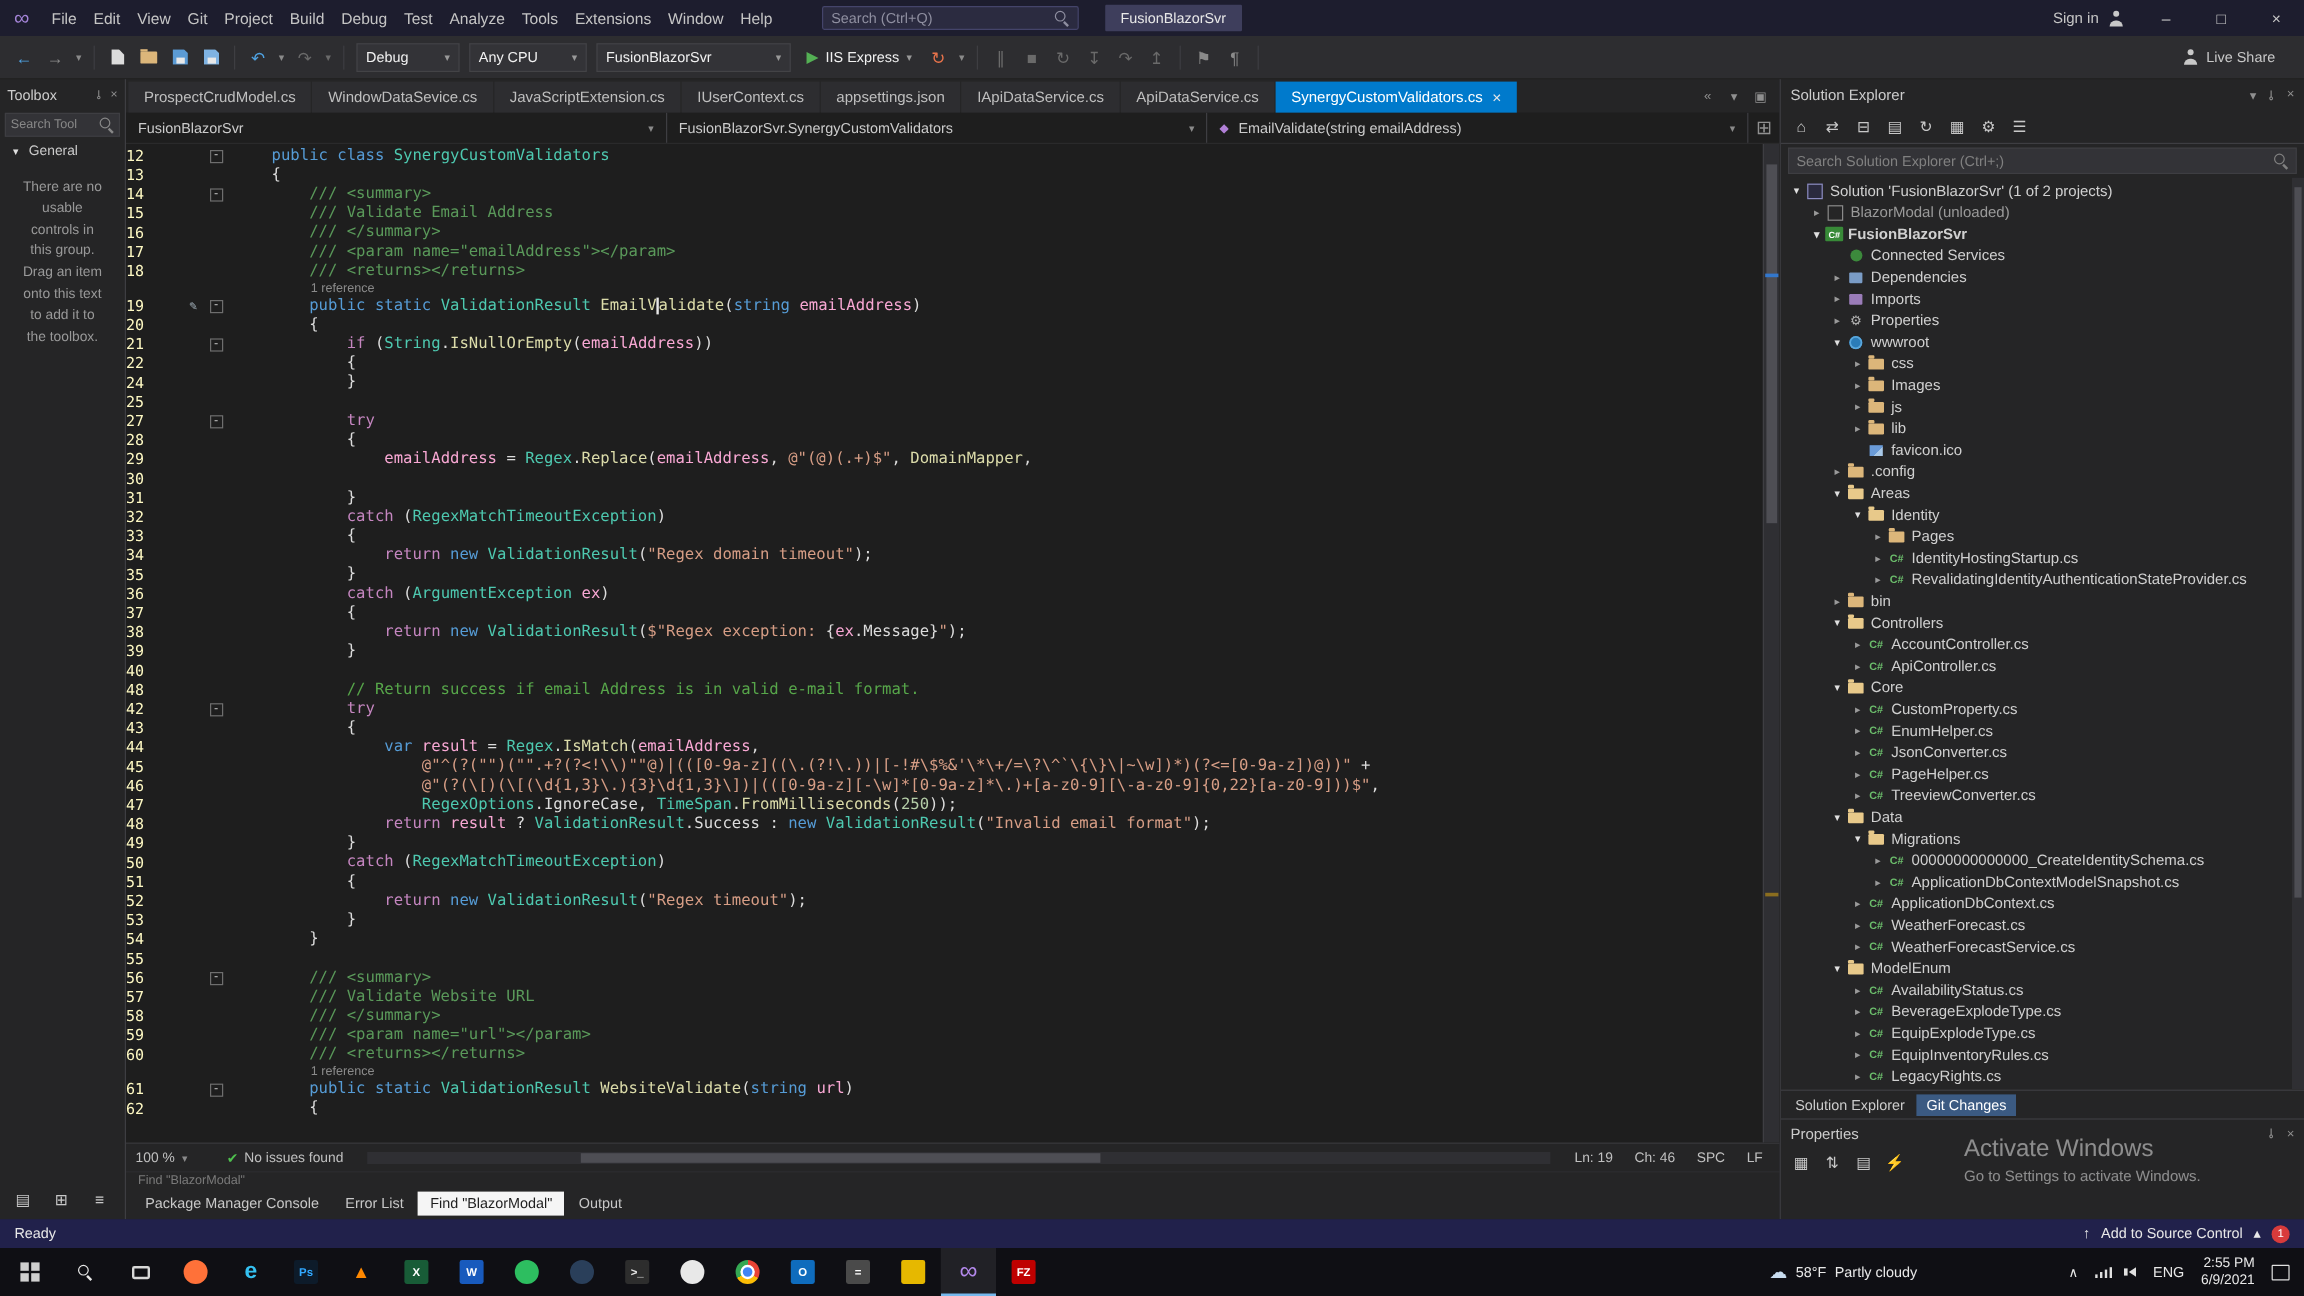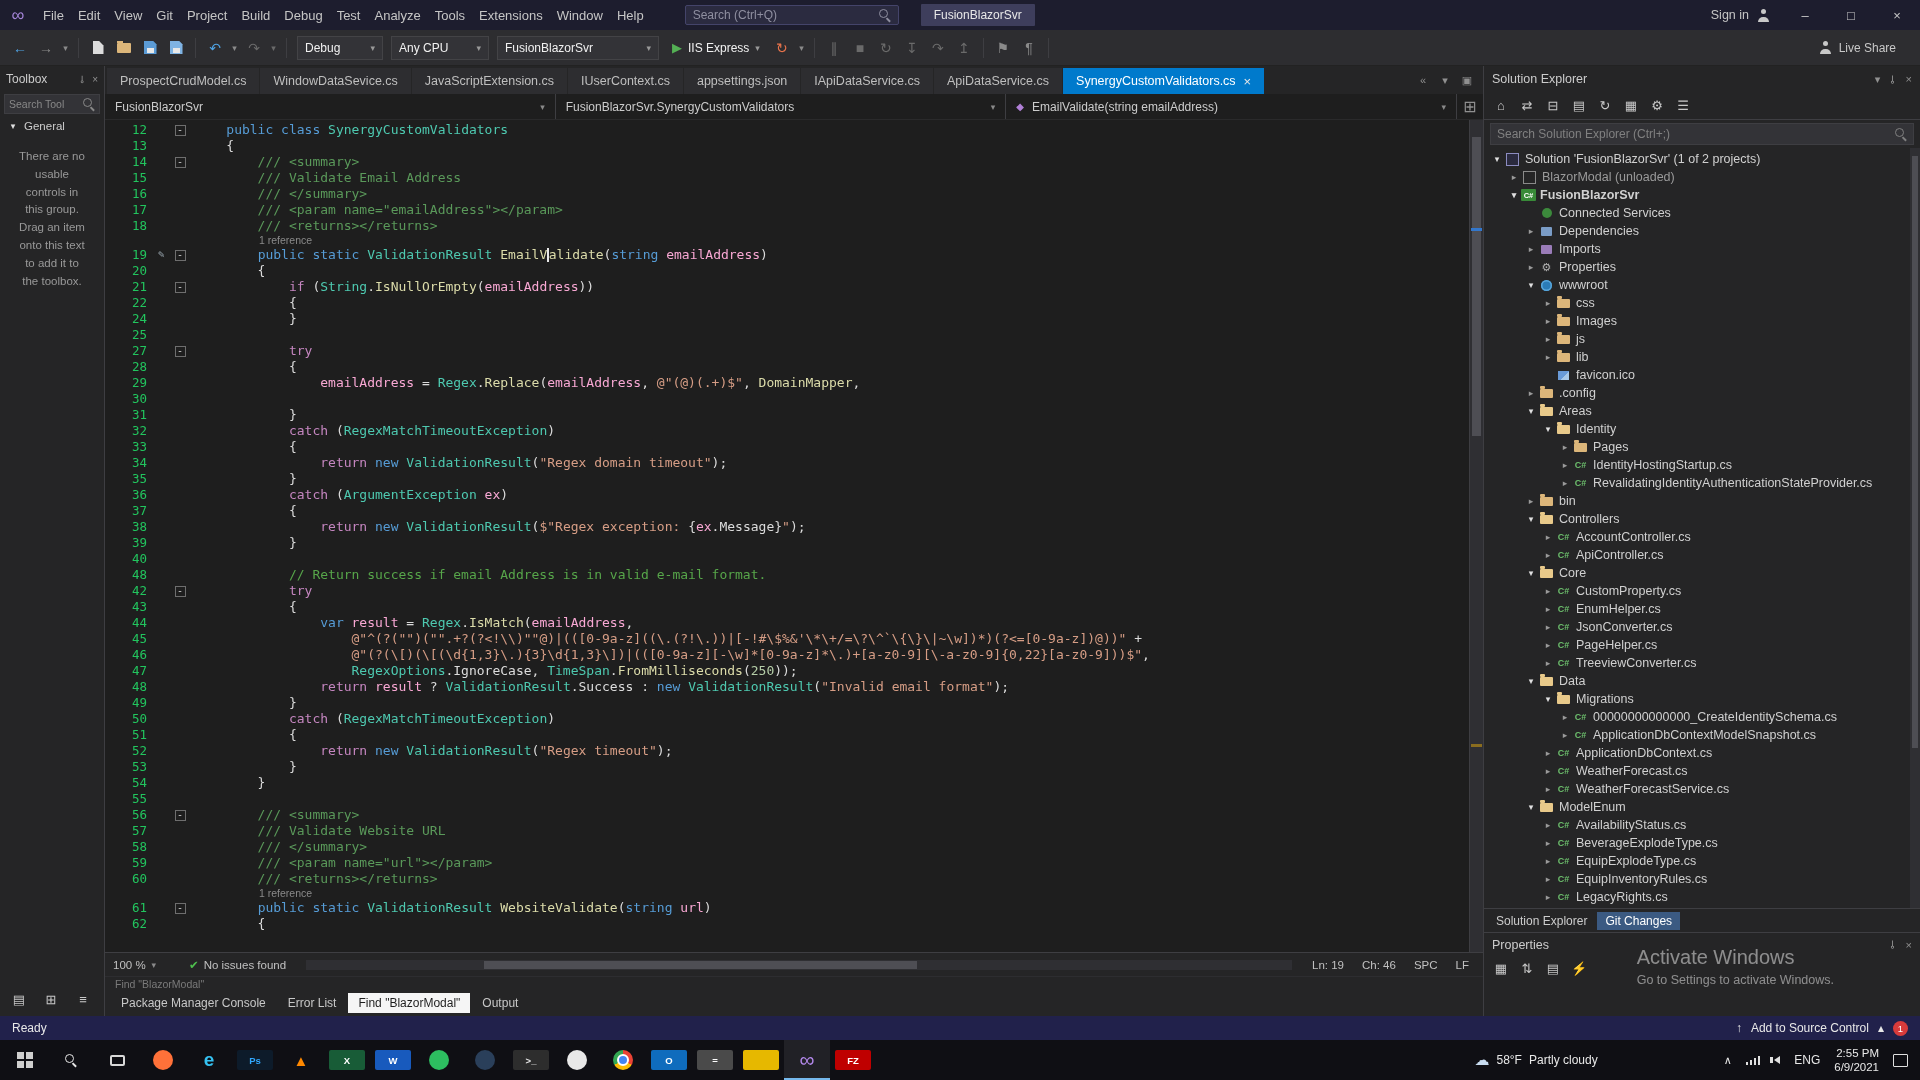--- a/index.html
+++ b/index.html
@@ -88,21 +88,21 @@
   .bc-seg .lbl{white-space:nowrap;overflow:hidden;text-overflow:ellipsis}
   .bc-seg .arr{margin-left:auto;color:#8A8A8A;font-size:9px}
   .bc-icon{color:#B180D7;font-size:10px}
   .bc-end{width:26px;display:flex;align-items:center;justify-content:center;color:#909090}
 
   
   .editor{flex:1;display:flex;min-height:0;background:#1E1E1E;position:relative}
   .code-scroll{flex:1;overflow:hidden;padding-top:2px}
   .code-row{display:flex;height:16px;line-height:16px;
     font-family:"DejaVu Sans Mono","Liberation Mono",monospace;font-size:13px}
-  .ln{width:46px;text-align:right;color:#22c55e;flex:none;font-size:12.5px;padding-right:4px}
+  .ln{width:46px;color:#fef9c3;flex:none;font-size:12.5px;padding-right:4px}
   .gl{width:20px;flex:none;text-align:center;color:#9AA7B0;font-size:11px}
   .fo{width:18px;flex:none;display:flex;align-items:center;justify-content:center}
   .fold-box{width:11px;height:11px;border:1px solid #6E6E6E;color:#C8C8C8;font-size:10px;
     line-height:8px;text-align:center;background:#1E1E1E}
   .code{white-space:pre;padding-left:6px}
   .lens-row{height:13px;line-height:13px;font-size:10.5px;color:#8A8A8A;padding-left:154px;
     font-family:"Liberation Sans",sans-serif}
   .tk-k{color:#569CD6}.tk-c{color:#C586C0}.tk-t{color:#4EC9B0}.tk-m{color:#DCDCAA}
   .tk-s{color:#D69D85}.tk-i{color:#f9a8d4}.tk-n{color:#B5CEA8}.tk-cm{color:#57A64A}
   .tk-dc{color:#5A995A}.tk-p{color:#DCDCDC}
@@ -190,21 +190,21 @@
 
   
   .taskbar{height:40px;background:#0F0F14;display:flex;align-items:center;flex:none;padding-left:2px}
   .tb-item{width:46px;height:40px;display:flex;align-items:center;justify-content:center;flex:none}
   .tb-item.active{background:rgba(255,255,255,0.08);box-shadow:inset 0 -2px 0 #76B9ED}
   .tb-circle{width:20px;height:20px;border-radius:50%;display:block}
   .tb-circle.chrome{background:conic-gradient(#EA4335 0 120deg,#FBBC05 120deg 240deg,#34A853 240deg 360deg);
     position:relative}
   .tb-circle.chrome::after{content:"";position:absolute;inset:4px;border-radius:50%;background:#4285F4;
     border:2px solid #fff}
-  .tb-tile{width:36px;height:20px;border-radius:2px;display:flex;align-items:center;justify-content:center;
+  .tb-tile{width:20px;height:20px;border-radius:2px;display:flex;align-items:center;justify-content:center;
     font-size:9.5px;font-weight:bold}
   .tb-glyph{font-size:16px}
   .win-logo{width:16px;height:16px;display:grid;grid-template-columns:1fr 1fr;gap:2px}
   .win-logo i{background:#CFCFCF;display:block}
   .tv{width:15px;height:11px;border:2px solid #D8D8D8;border-radius:2px;display:block}
   .tb-mag{color:#E8E8E8}
   .tray{margin-left:auto;display:flex;align-items:center;gap:14px;padding-right:12px;color:#E8E8E8;font-size:12px}
   .weather{display:flex;align-items:center;gap:7px;margin-right:112px}
   .cloud{color:#C8DCF0;font-size:15px}
   .chev-up{font-size:11px}

